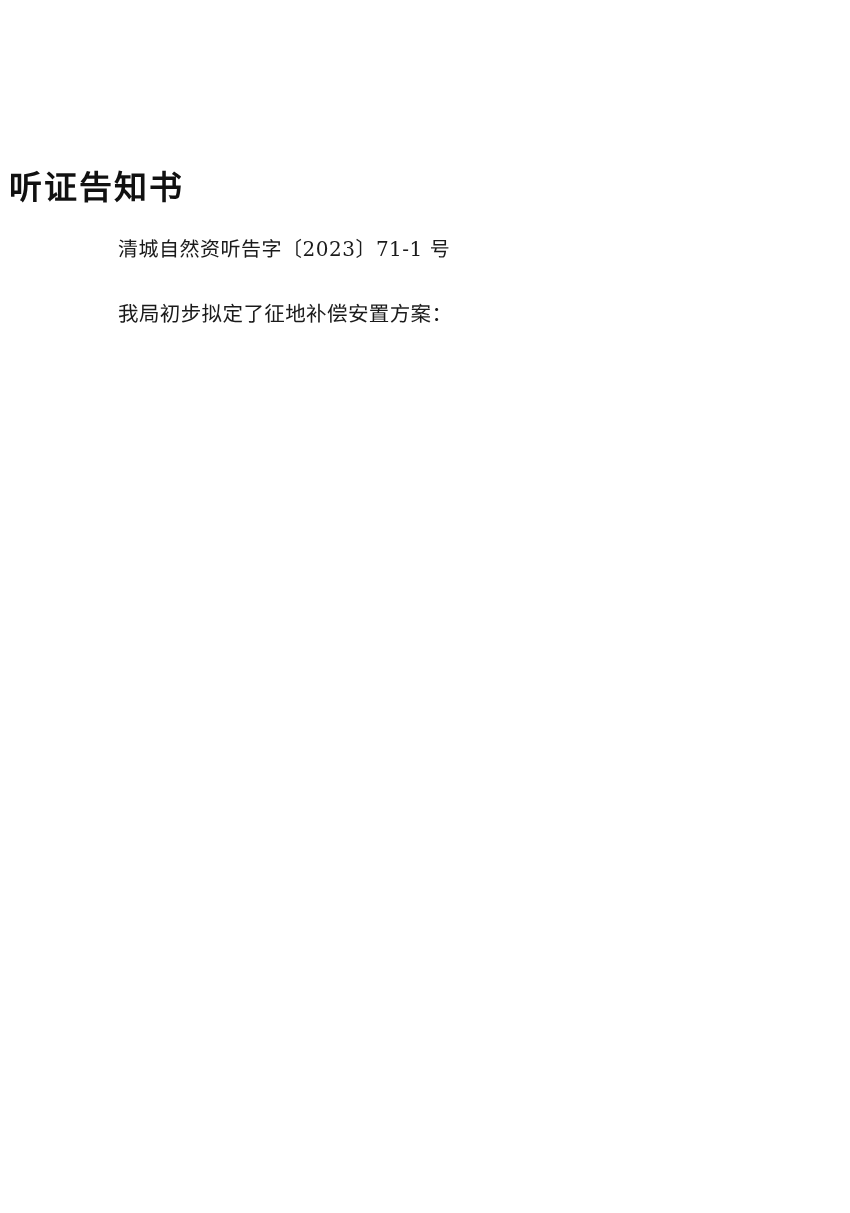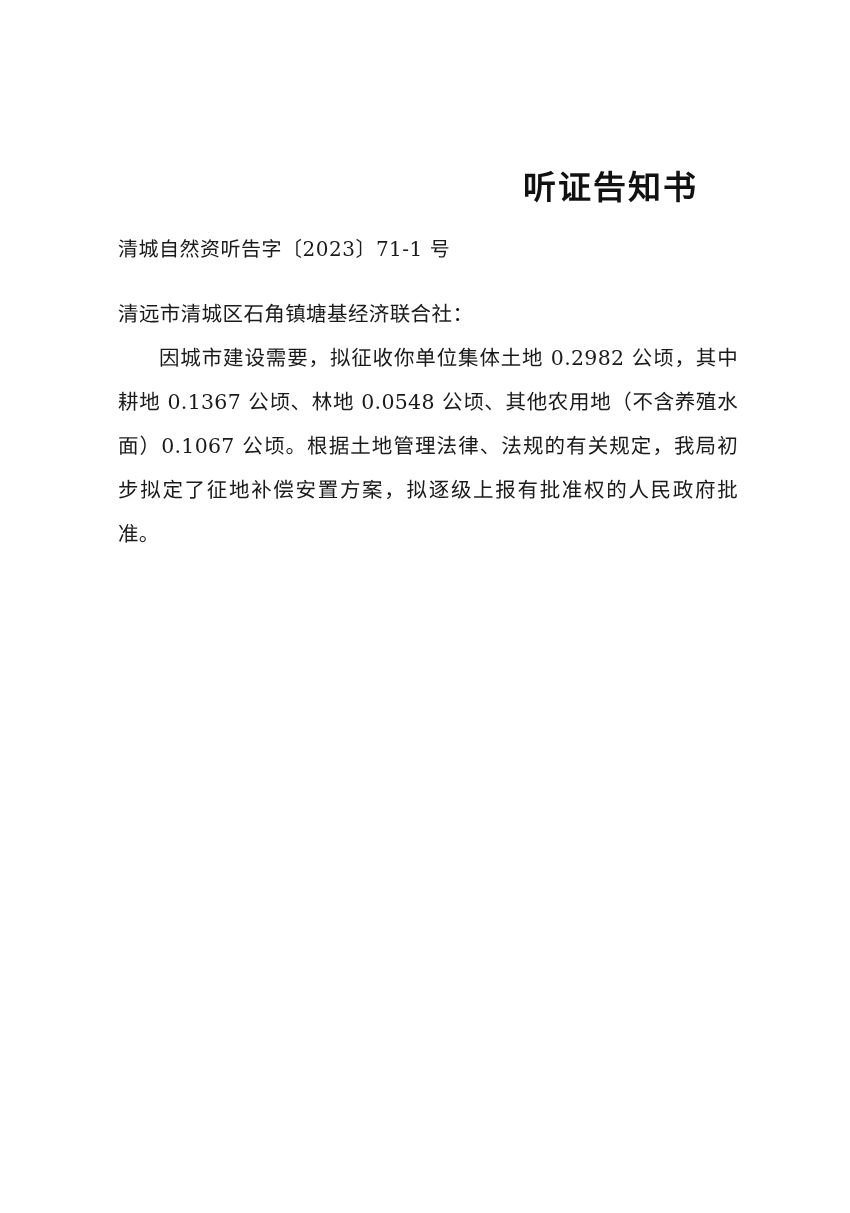--- a/index.html
+++ b/index.html
@@ -21,23 +21,23 @@
   .page {
     position: absolute;
     inset: 0;
     background: #ffffff;
   }
 
   
   .doc-title {
     position: absolute;
     top: 168px;
-    left: 18px;
+    left: 9px;
     width: 680px;
-    text-align: right;
+    text-align: left;
     font-family: "DejaVu Sans", "Liberation Sans", sans-serif;
     font-weight: 700;
     font-size: 33px;
     letter-spacing: 2px;
     color: #111111;
     line-height: 1.2;
   }
 
   
   .doc-number {
@@ -87,21 +87,20 @@
 <body>
 
 <div class="page">
 
   <div class="doc-title">听证告知书</div>
 
   <div class="doc-number">清城自然资听告字〔2023〕71-1 号</div>
 
   <div class="body-block">
 
-    <div class="addressee">清远市清城区石角镇塘基经济联合社：</div>
+    <div class="addressee">我局初步拟定了征地补偿安置方案：</div>
 
-    <p class="para">因城市建设需要，拟征收你单位集体土地 0.2982 公顷，其中耕地 0.1367 公顷、林地 0.0548 公顷、其他农用地（不含养殖水面）0.1067 公顷。根据土地管理法律、法规的有关规定，我局初步拟定了征地补偿安置方案，拟逐级上报有批准权的人民政府批准。</p>
 
 
 
   </div>
 
 </div>
 
 </body></html>

